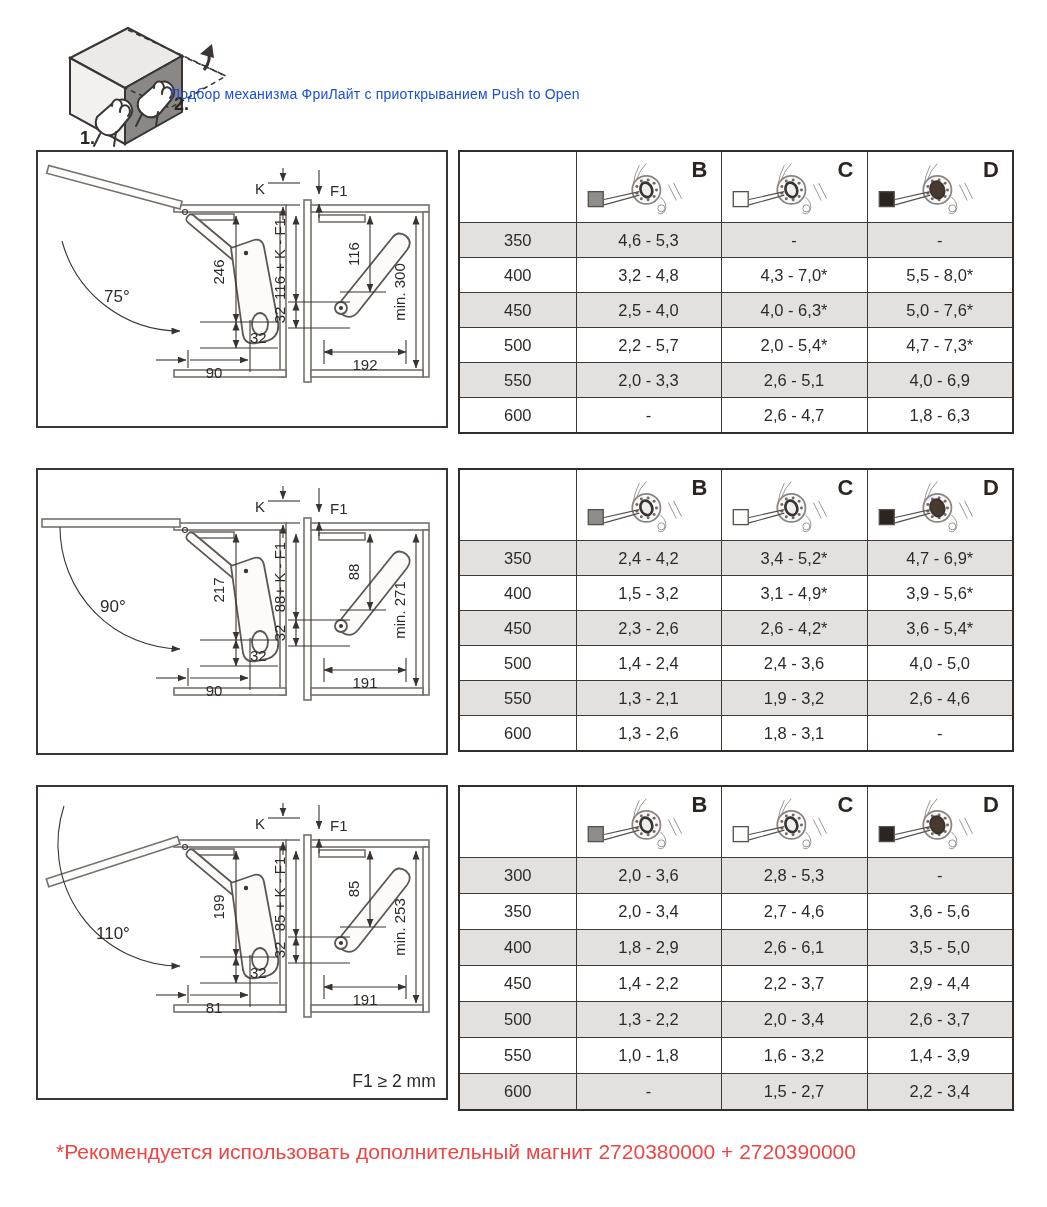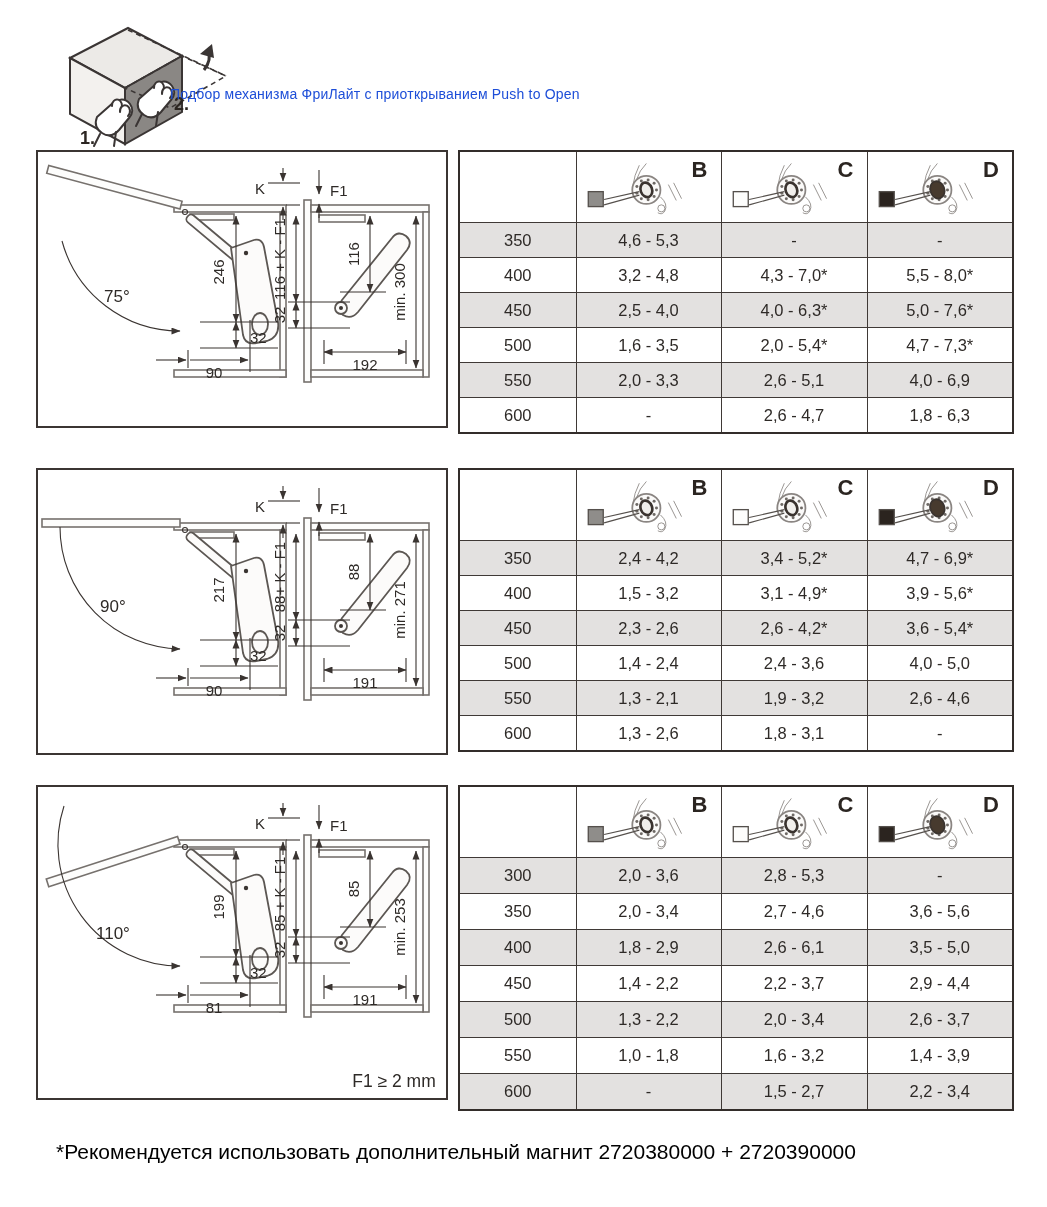--- a/index.html
+++ b/index.html
@@ -8,21 +8,21 @@
   .illus{position:absolute;left:28px;top:10px;}
   .diagram-box{position:absolute;left:36px;width:408px;border:2px solid #3b3533;background:#fff;}
   .spec-table{position:absolute;left:458px;border-collapse:collapse;background:#fff;border:2px solid #332d2a;table-layout:fixed;}
   .spec-table td{border:1.5px solid #3f3936;text-align:center;vertical-align:middle;font-size:16.5px;color:#2e2a27;padding:0;}
   .spec-table tr.stripe td{background:#e3e1e0;}
   .spec-table td.hdr{height:70px;position:relative;background:#fff;}
   .t12 td.val{height:34px;}
   .t3 td.val{height:35px;}
   .hdr-letter{position:absolute;top:5px;right:13px;font-size:22px;font-weight:700;color:#2b2521;}
   .hdr-ic{display:block;margin:4px auto 0 auto;}
-  .footnote{position:absolute;left:56px;top:1140px;font-size:21px;color:#000000;}
+  .footnote{position:absolute;left:56px;top:1140px;font-size:21px;color:#ef4444;}
   
   .cab{fill:#fdfdfc;stroke:#76716d;stroke-width:1.6;}
   .arm{fill:#fcfbfa;stroke:#5c5753;stroke-width:1.8;stroke-linejoin:round;}
   .dim{stroke:#3a3431;stroke-width:1.1;fill:none;}
   .thin{stroke:#8d8985;stroke-width:1;fill:none;}
   .dimtxt{font-family:"Liberation Sans",sans-serif;font-size:15px;fill:#2e2a27;}
   .angtxt{font-family:"Liberation Sans",sans-serif;font-size:17px;fill:#2e2a27;}
   .notetxt{font-family:"Liberation Sans",sans-serif;font-size:17.5px;fill:#2e2a27;}
   .steplbl{font-family:"Liberation Sans",sans-serif;font-size:18px;font-weight:700;fill:#2b2521;}
 </style>
@@ -245,21 +245,21 @@
         <td class="val">5,5 - 8,0*</td>
       </tr>
   <tr class="stripe">
         <td class="val">450</td>
         <td class="val">2,5 - 4,0</td>
         <td class="val">4,0 - 6,3*</td>
         <td class="val">5,0 - 7,6*</td>
       </tr>
   <tr>
         <td class="val">500</td>
-        <td class="val">1,6 - 3,5</td>
+        <td class="val">2,2 - 5,7</td>
         <td class="val">2,0 - 5,4*</td>
         <td class="val">4,7 - 7,3*</td>
       </tr>
   <tr class="stripe">
         <td class="val">550</td>
         <td class="val">2,0 - 3,3</td>
         <td class="val">2,6 - 5,1</td>
         <td class="val">4,0 - 6,9</td>
       </tr>
   <tr>

